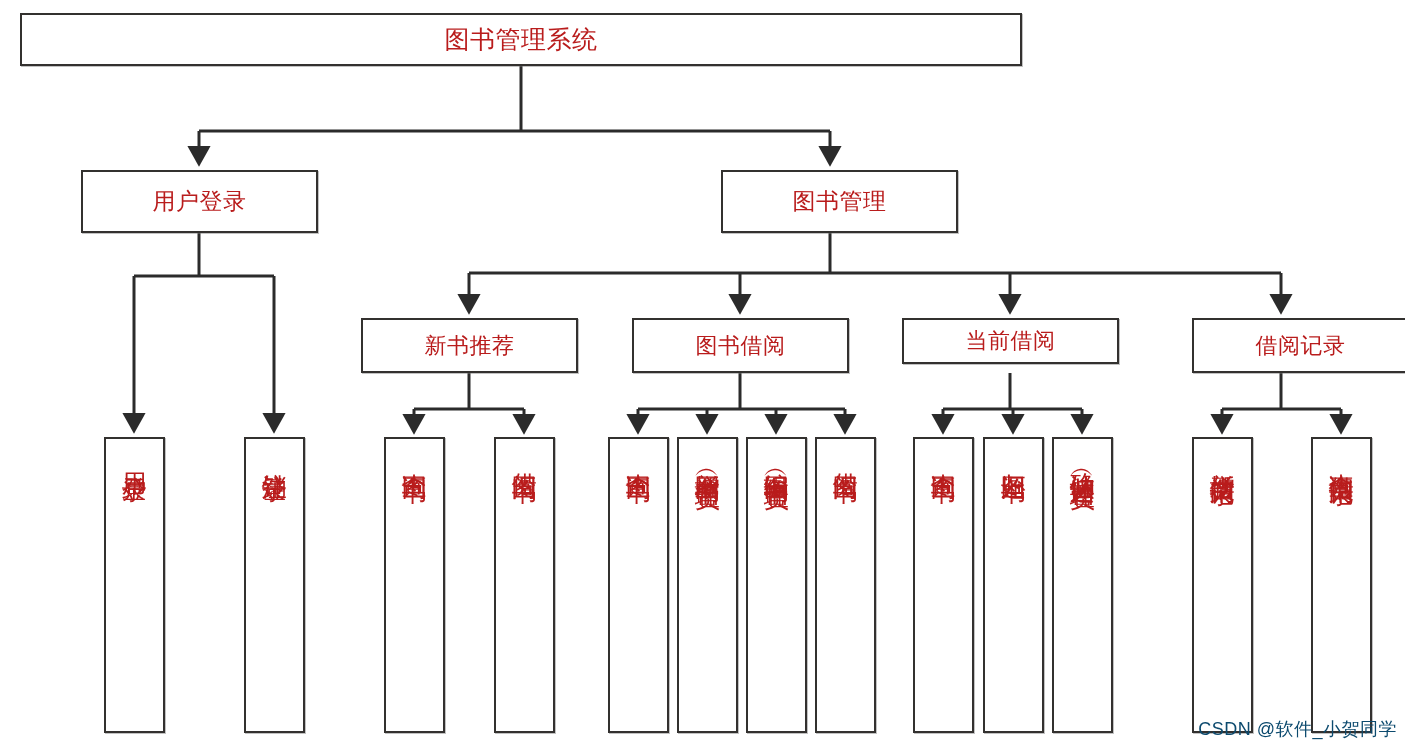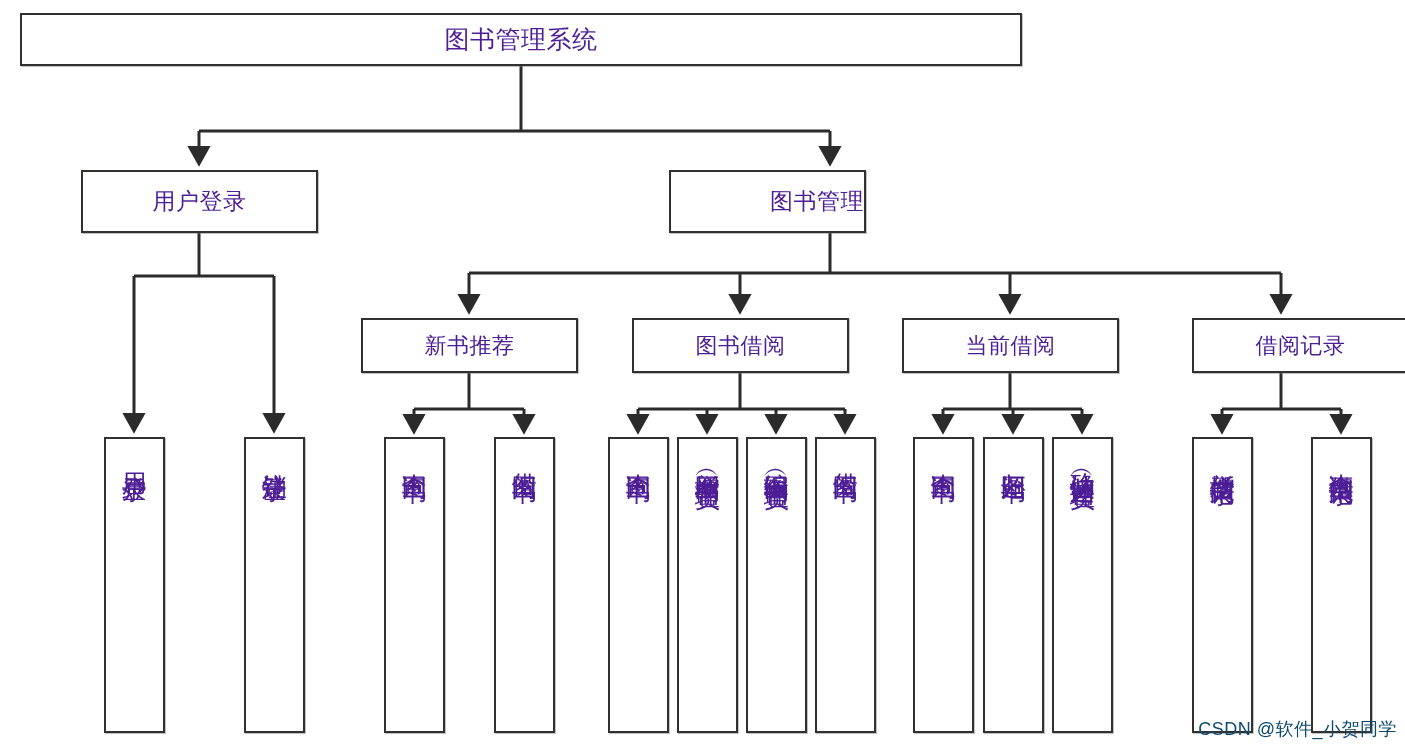--- a/index.html
+++ b/index.html
@@ -17,21 +17,21 @@
     box-sizing:border-box;
     background:#ffffff;
     border:2px solid #33312f;
     display:flex;align-items:center;justify-content:center;
     text-align:center;
     box-shadow:1px 1px 0 rgba(120,120,120,.45);
   }
   .node .label{
     line-height:1.15;
     letter-spacing:.5px;
-    color:#4c1d95;
+    color:#b91c1c;
     white-space:nowrap;
   }
   .node.h .label{font-size:23px;}
   .node.title .label{font-size:25px;}
   .node.lvl3 .label{font-size:22px;}
 
   
   .node.leaf{
     align-items:flex-start;
     justify-content:center;
@@ -112,31 +112,31 @@
     </g>
   </svg>
 
   <div class="node title" style="left:20px;top:13px;width:1002px;height:53px;">
     <span class="label">图书管理系统</span>
   </div>
 
   <div class="node h" style="left:81px;top:170px;width:237px;height:63px;">
     <span class="label">用户登录</span>
   </div>
-  <div class="node h" style="left:669px;top:170px;width:197px;height:63px;justify-content:flex-end;">
+  <div class="node h" style="left:721px;top:170px;width:237px;height:63px;">
     <span class="label">图书管理</span>
   </div>
 
   <div class="node lvl3" style="left:632px;top:318px;width:217px;height:55px;">
     <span class="label">图书借阅</span>
   </div>
   <div class="node lvl3" style="left:361px;top:318px;width:217px;height:55px;">
     <span class="label">新书推荐</span>
   </div>
-  <div class="node lvl3" style="left:902px;top:318px;width:217px;height:55px;">
+  <div class="node lvl3" style="left:902px;top:318px;width:217px;height:46px;">
     <span class="label">当前借阅</span>
   </div>
   <div class="node lvl3" style="left:1172px;top:318px;width:217px;height:55px;margin-left:20px;">
     <span class="label">借阅记录</span>
   </div>
 
   <div class="node leaf" style="left:104px;top:437px;width:61px;height:296px;">
     <span class="label">用户登录</span>
   </div>
   <div class="node leaf" style="left:244px;top:437px;width:61px;height:296px;">

